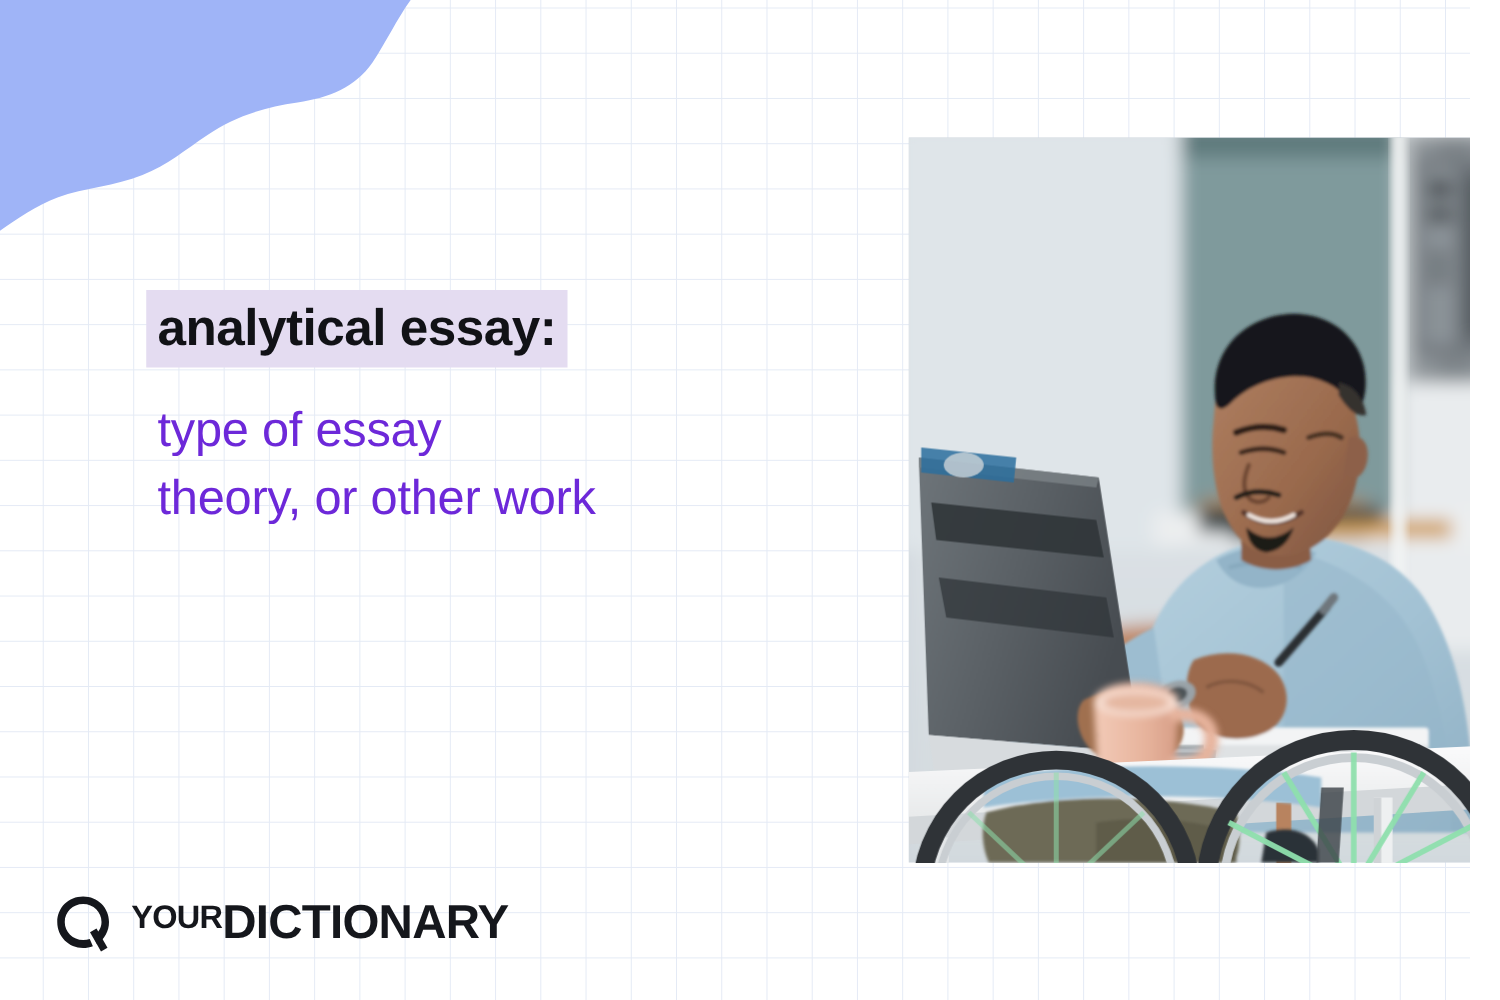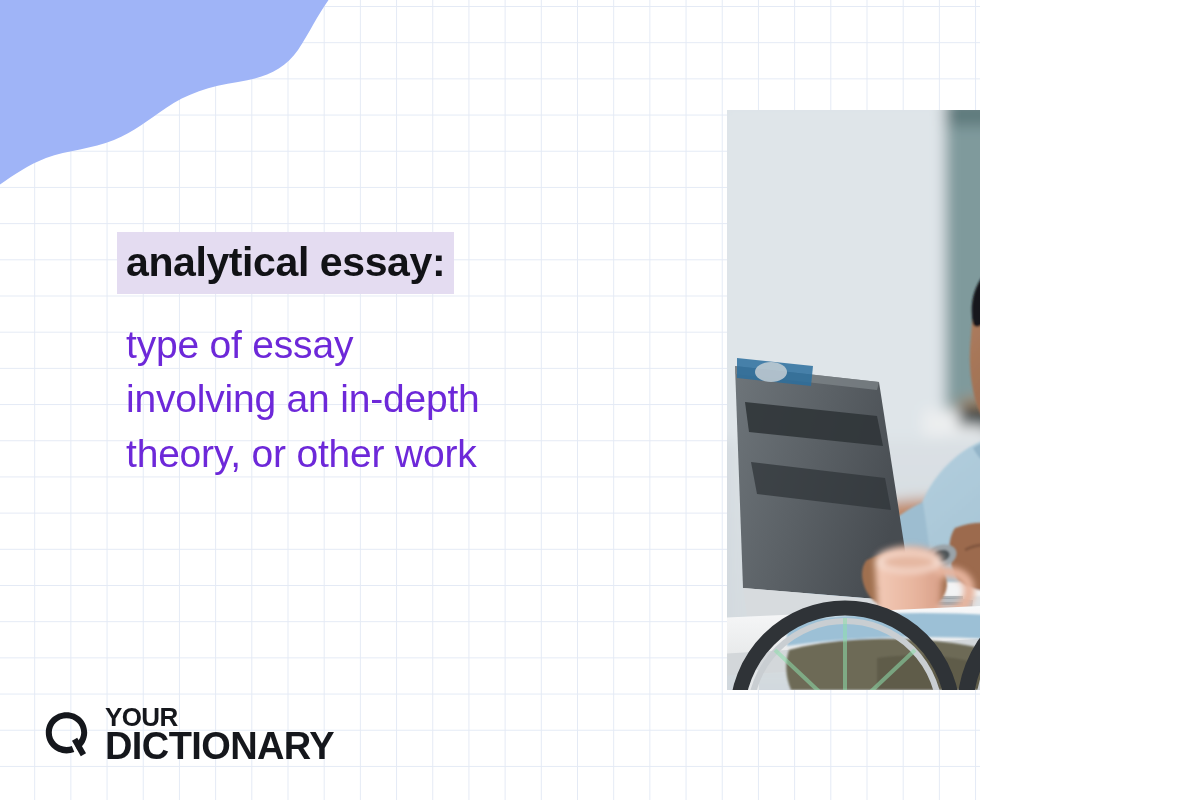--- a/index.html
+++ b/index.html
@@ -8,21 +8,21 @@
   html, body {
     width:1200px; height:800px;
     overflow:hidden;
     background:#ffffff;
     font-family:"Liberation Sans", sans-serif;
   }
 
   
   .card {
     position:relative;
-    width:980px; height:800px;
+    width:1176px; height:800px;
     background:#ffffff;
     overflow:hidden;
   }
 
   
   .grid-bg {
     position:absolute; inset:0;
     background-image:
       linear-gradient(to right,  #e4eaf5 1.1px, transparent 1.1px),
       linear-gradient(to bottom, #e4eaf5 1.1px, transparent 1.1px);
@@ -78,21 +78,21 @@
   .logo {
     position:absolute;
     left:42px; bottom:36px;
     display:flex;
     align-items:center;
     gap:13px;
     z-index:4;
   }
   .logo-mark { width:50px; height:50px; flex:0 0 auto; display:block; }
   .logo-type {
-    display:flex; flex-direction:column;
+    display:flex; 
     justify-content:flex-start;
     line-height:0.93;
   }
   .logo-type span {
     font-family:"Liberation Sans", sans-serif;
     font-weight:700;
     color:#15171c;
     letter-spacing:-0.6px;
     display:block;
   }
@@ -124,21 +124,20 @@
                C94,151 70,152 48,160 C30,167 14,178 0,188 Z" fill="#9fb4f7"></path>
     </svg>
   </div>
 
   <div class="text-col">
     <span class="term-wrap">
       <span class="term">analytical essay:</span>
     </span>
     <div class="definition">
       <span class="dline">type of essay</span>
-      <span class="dline">involving an in-depth</span>
       <span class="dline">theory, or other work</span>
     </div>
   </div>
 
   <div class="logo">
     <svg class="logo-mark" viewBox="0 0 50 50" aria-hidden="true">
       <path d="M24.5,3.2 C36.0,3.2 45.2,12.0 45.2,23.6 C45.2,31.0 41.4,37.5 35.6,41.2
                L32.6,35.0 C36.7,32.4 39.2,28.2 39.2,23.6 C39.2,15.6 32.8,9.2 24.5,9.2
                C16.2,9.2 9.8,15.6 9.8,23.6 C9.8,31.6 16.2,38.0 24.5,38.0
                C26.4,38.0 28.2,37.7 29.8,37.1 L32.3,43.0 C29.9,43.9 27.3,44.4 24.5,44.4

